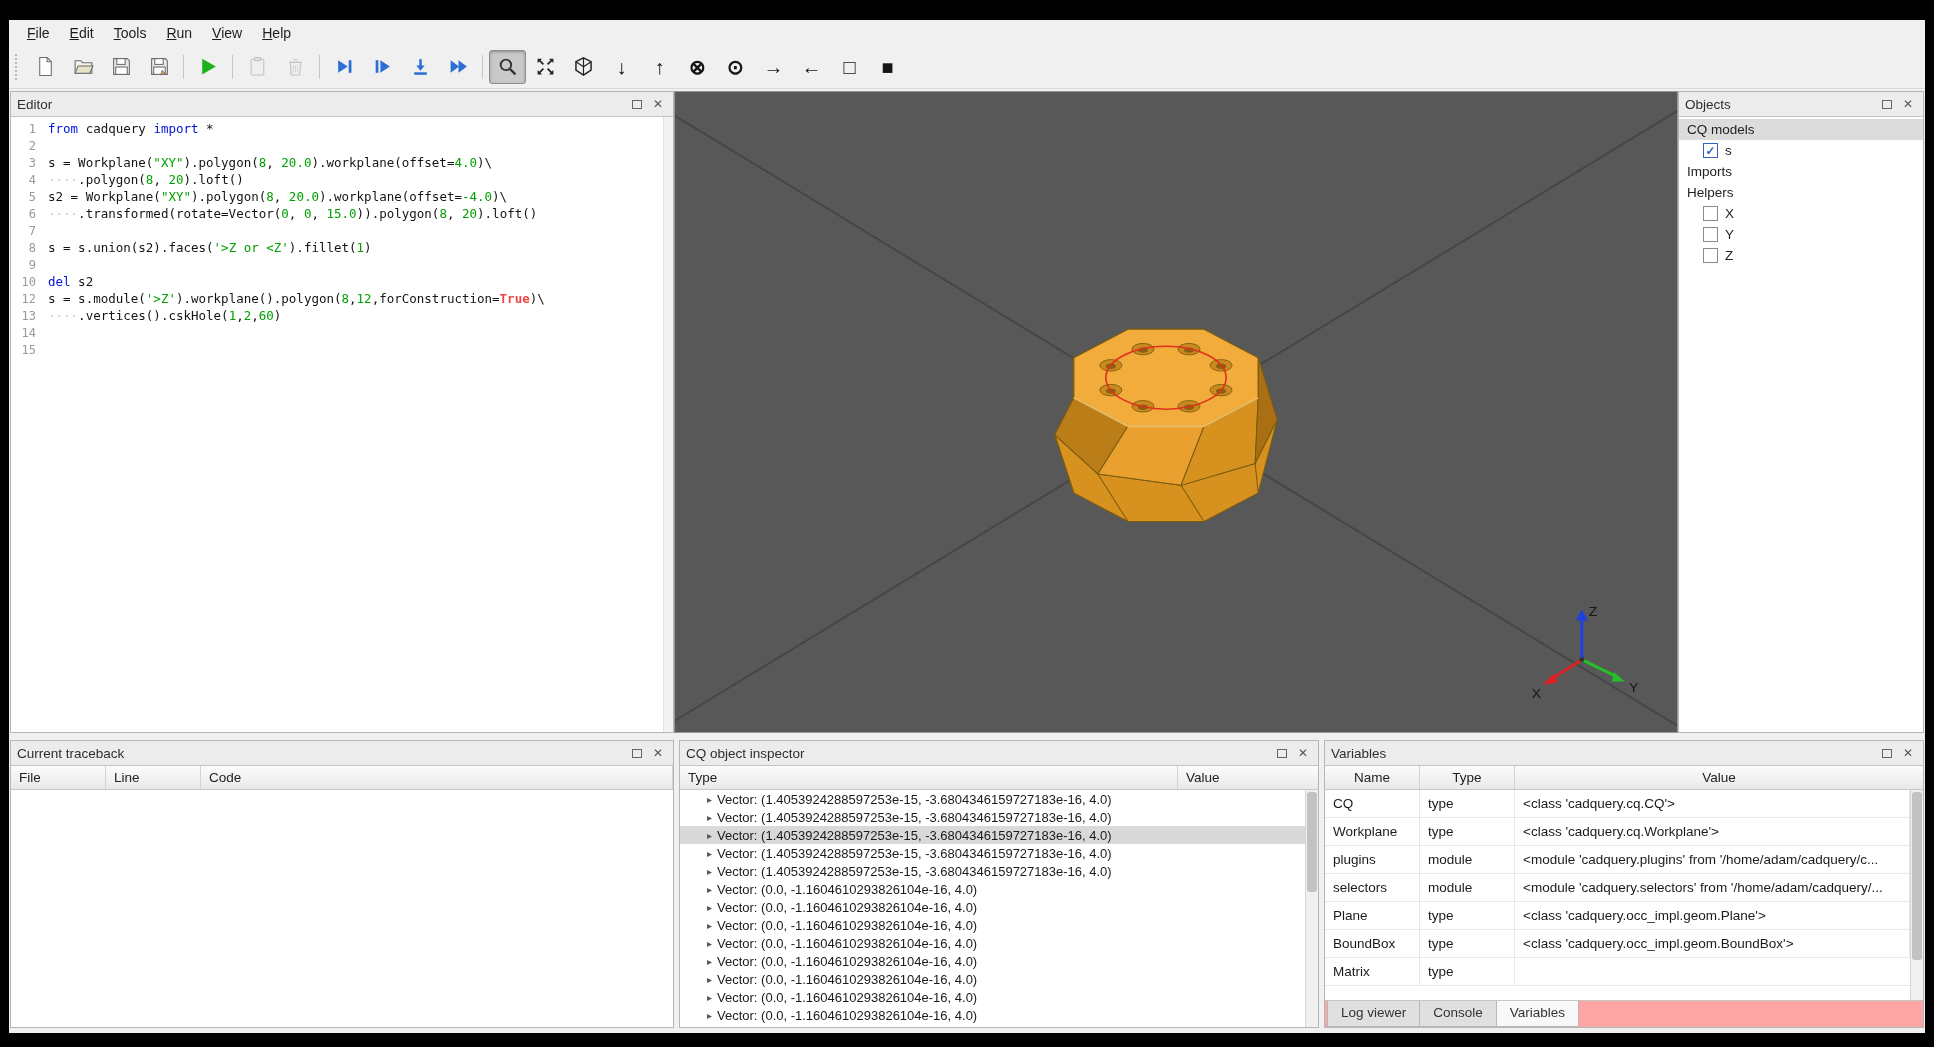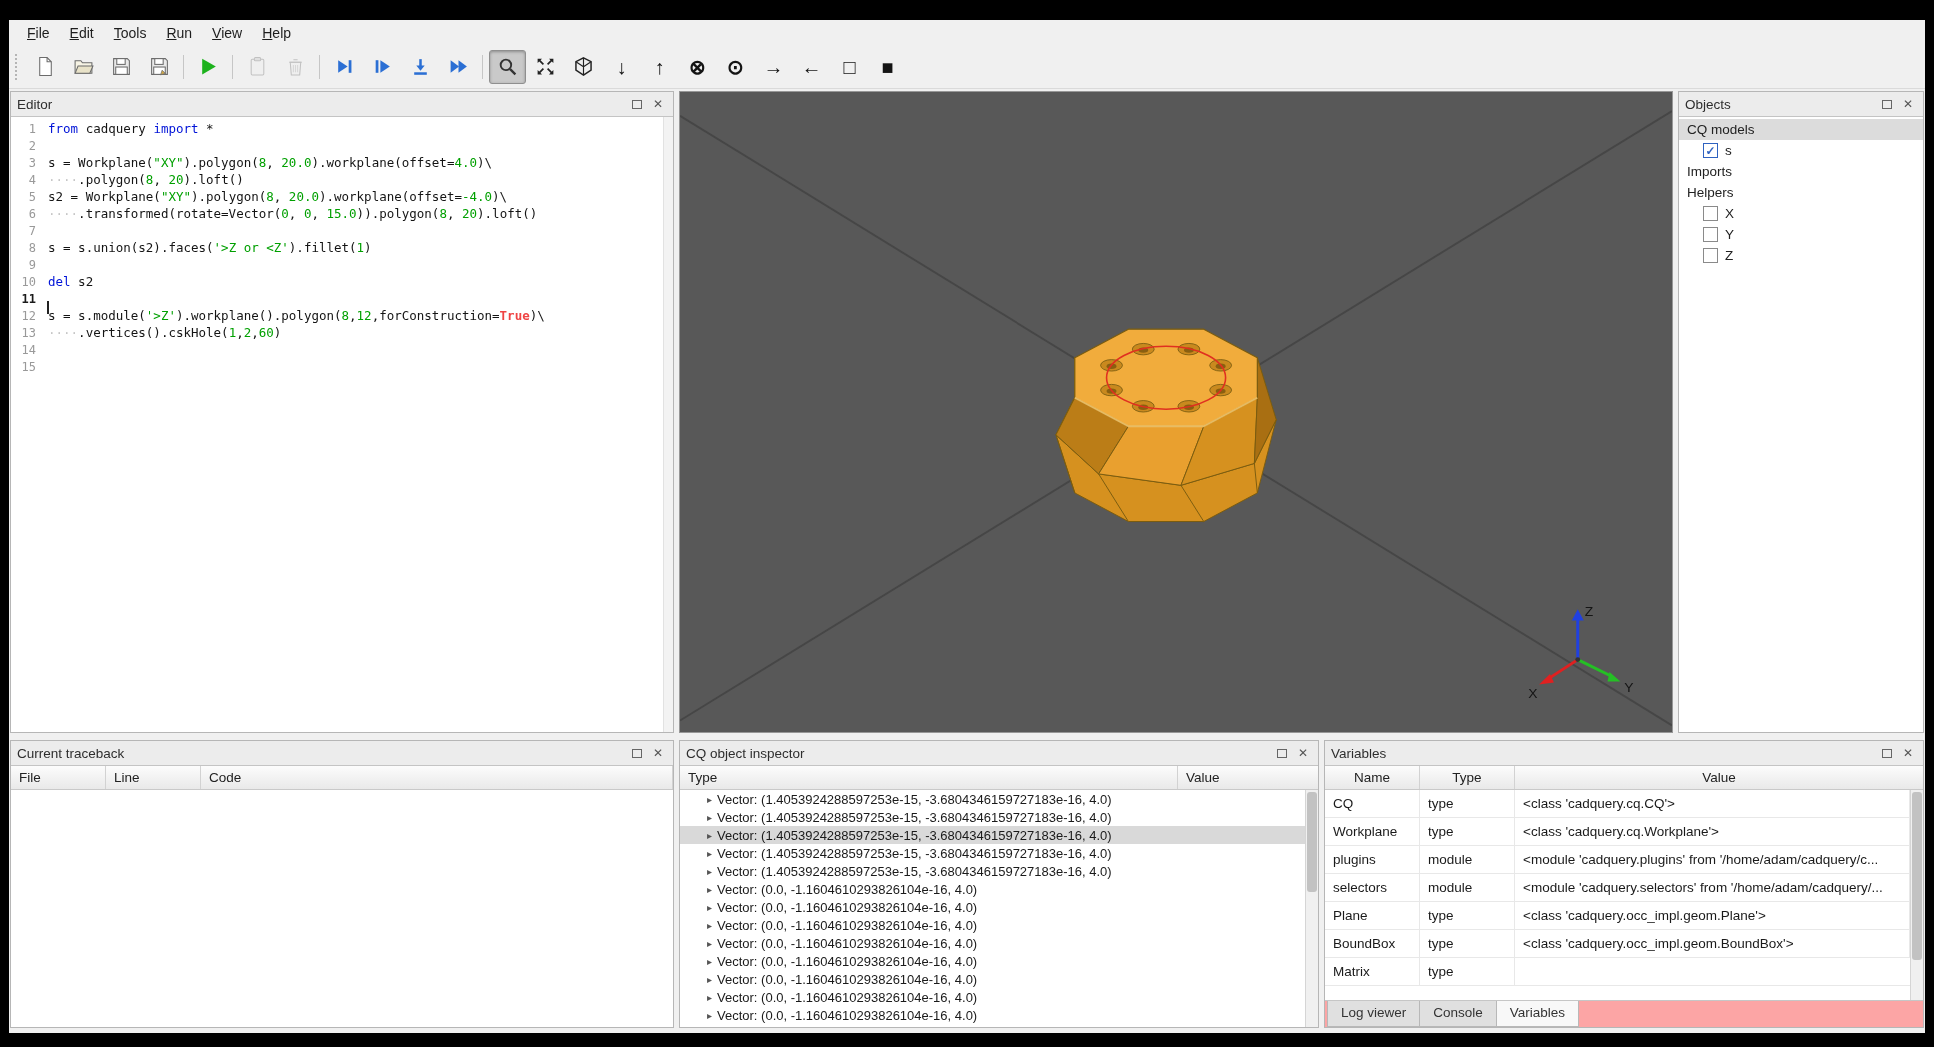--- a/index.html
+++ b/index.html
@@ -22,21 +22,21 @@
             border:1px solid transparent; border-radius:3px; }
   .tb-btn.pressed { background:#c9c9c9; border-color:#8f8f8f; box-shadow:inset 0 1px 3px rgba(0,0,0,.3); }
   .tb-btn.disabled { opacity:.45; }
   .tb-ic { width:22px; height:22px; display:flex; align-items:center; justify-content:center; }
   .tb-ic svg { width:21px; height:21px; }
   .tb-ic.glyph { font-size:20px; font-weight:bold; color:#141414; line-height:22px; }
   .tb-sep { width:10px; height:26px; position:relative; }
   .tb-sep::before { content:""; position:absolute; left:4px; top:1px; bottom:1px; width:1px; background:#c6c6c6; }
 
   
-  .main-row { flex:1; min-height:0; display:flex; gap:5px; padding:2px 1px 2px 1px; }
+  .main-row { flex:1; min-height:0; display:flex; padding:2px 1px 2px 1px; }
   .bottom-row { height:288px; display:flex; gap:5px; margin-top:5px; padding:0 1px; margin-bottom:5px; }
   .dock { background:#fff; border:1px solid #b6b6b6; display:flex; flex-direction:column; min-width:0; }
   .dock-title { height:25px; flex:0 0 25px; background:#ececec; border-bottom:1px solid #c4c4c4;
                 display:flex; align-items:center; padding:0 6px; font-size:13.5px; color:#2e2e2e; }
   .spacer { flex:1; }
   .dock-btn { width:18px; height:18px; margin-left:3px; display:flex; align-items:center; justify-content:center;
               border-radius:2px; }
   .float-ic { width:10px; height:9px; border:1.4px solid #666; display:block; }
   .close-ic { color:#555; font-size:12px; line-height:12px; }
   .close-ic::before { content:"✕"; }
@@ -319,24 +319,20 @@
               <span class="gut">8</span>
               <span class="txt"><span class="tok-p">s = s.union(s2).faces(</span><span class="tok-s">'&gt;Z or &lt;Z'</span><span class="tok-p">).fillet(</span><span class="tok-n">1</span><span class="tok-p">)</span></span>
             </div>
             <div class="code-line">
               <span class="gut">9</span>
               <span class="txt"></span>
             </div>
             <div class="code-line">
               <span class="gut">10</span>
               <span class="txt"><span class="tok-k">del</span><span class="tok-p"> s2</span></span>
-            </div>
-            <div class="code-line current">
-              <span class="gut">11</span>
-              <span class="txt"></span>
             </div>
             <div class="code-line">
               <span class="gut">12</span>
               <span class="txt"><span class="tok-p">s = s.module(</span><span class="tok-s">'&gt;Z'</span><span class="tok-p">).workplane().polygon(</span><span class="tok-n">8</span><span class="tok-p">,</span><span class="tok-n">12</span><span class="tok-p">,forConstruction=</span><span class="tok-t">True</span><span class="tok-p">)\</span></span>
             </div>
             <div class="code-line">
               <span class="gut">13</span>
               <span class="txt"><span class="tok-w">····</span><span class="tok-p">.vertices().cskHole(</span><span class="tok-n">1</span><span class="tok-p">,</span><span class="tok-n">2</span><span class="tok-p">,</span><span class="tok-n">60</span><span class="tok-p">)</span></span>
             </div>
             <div class="code-line">

